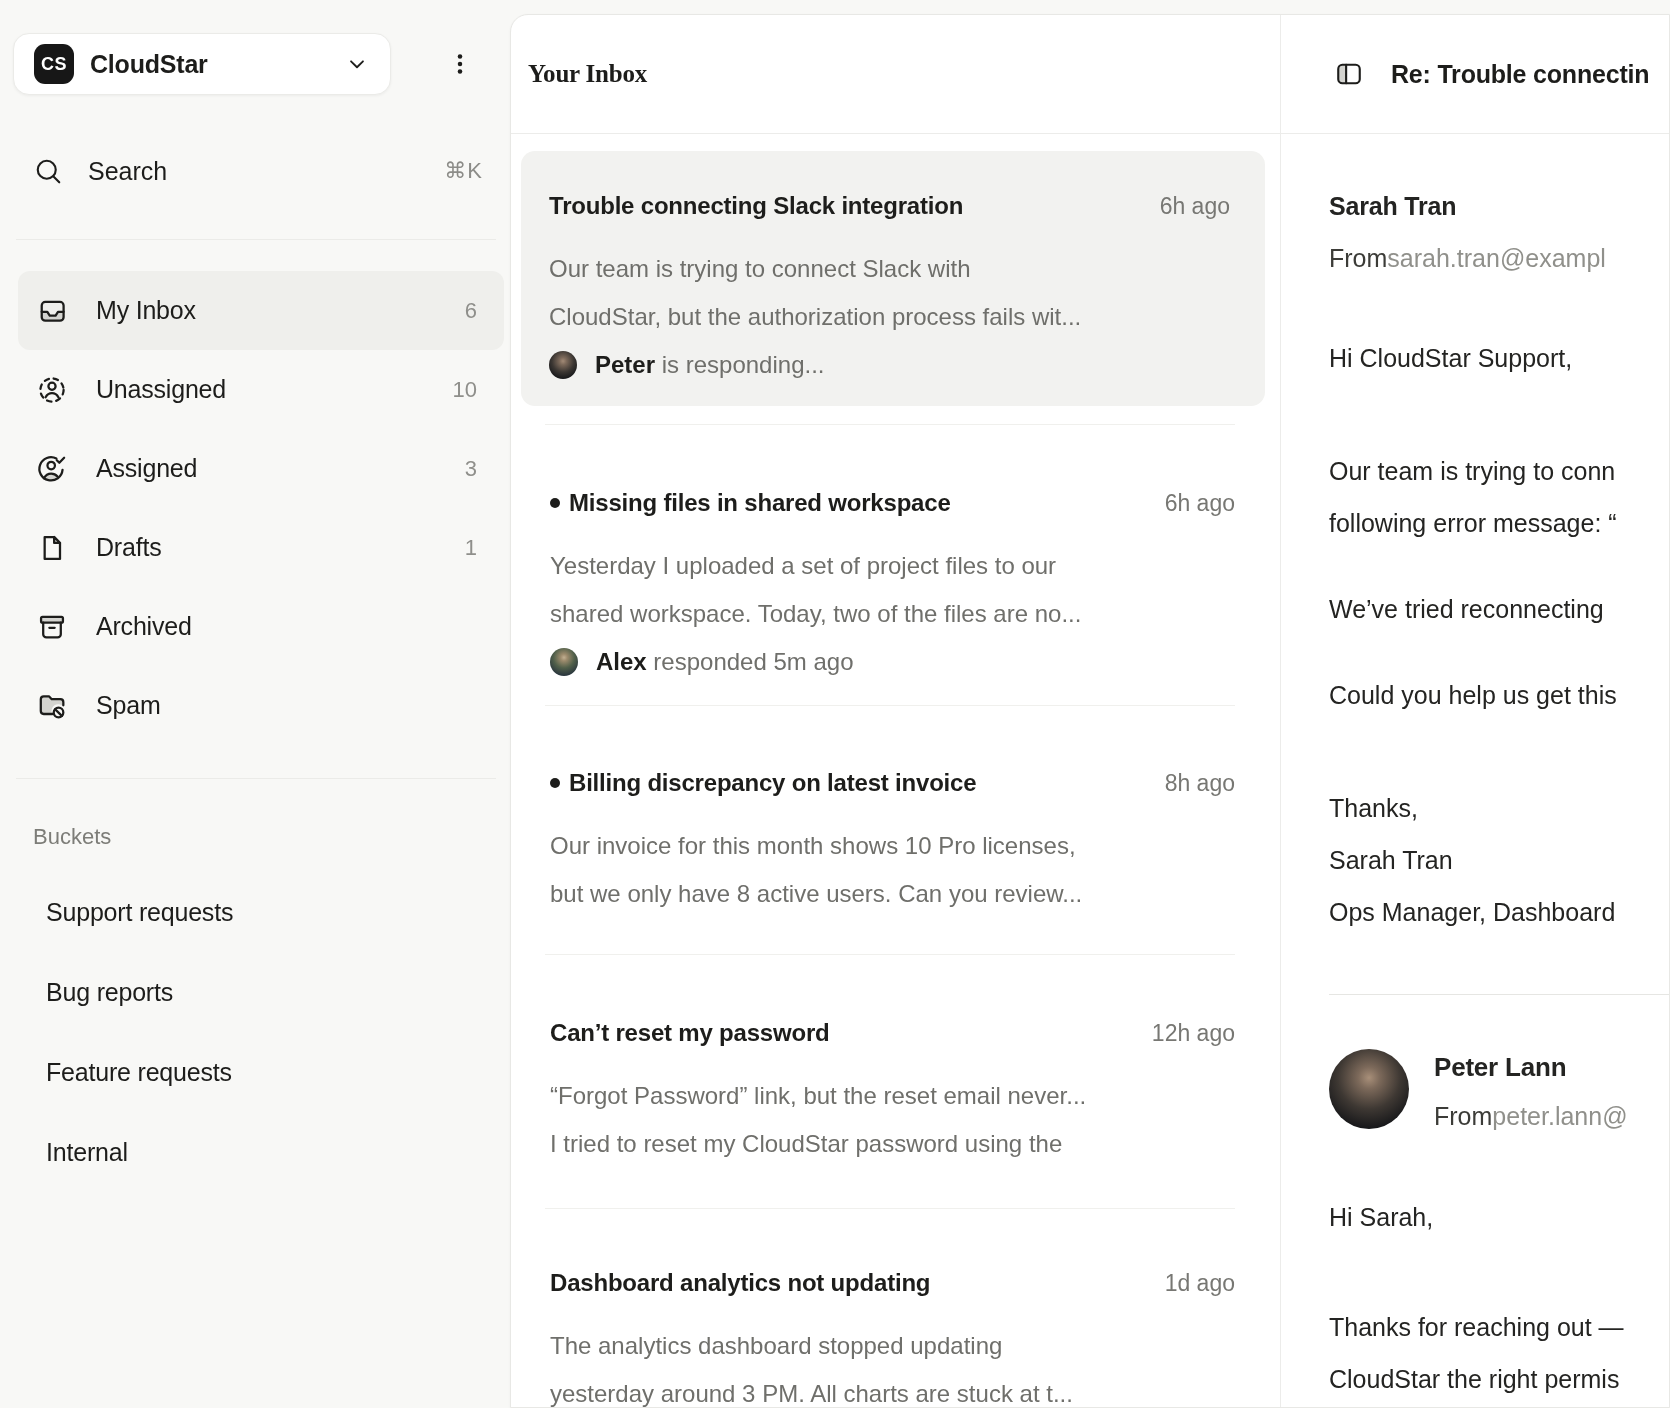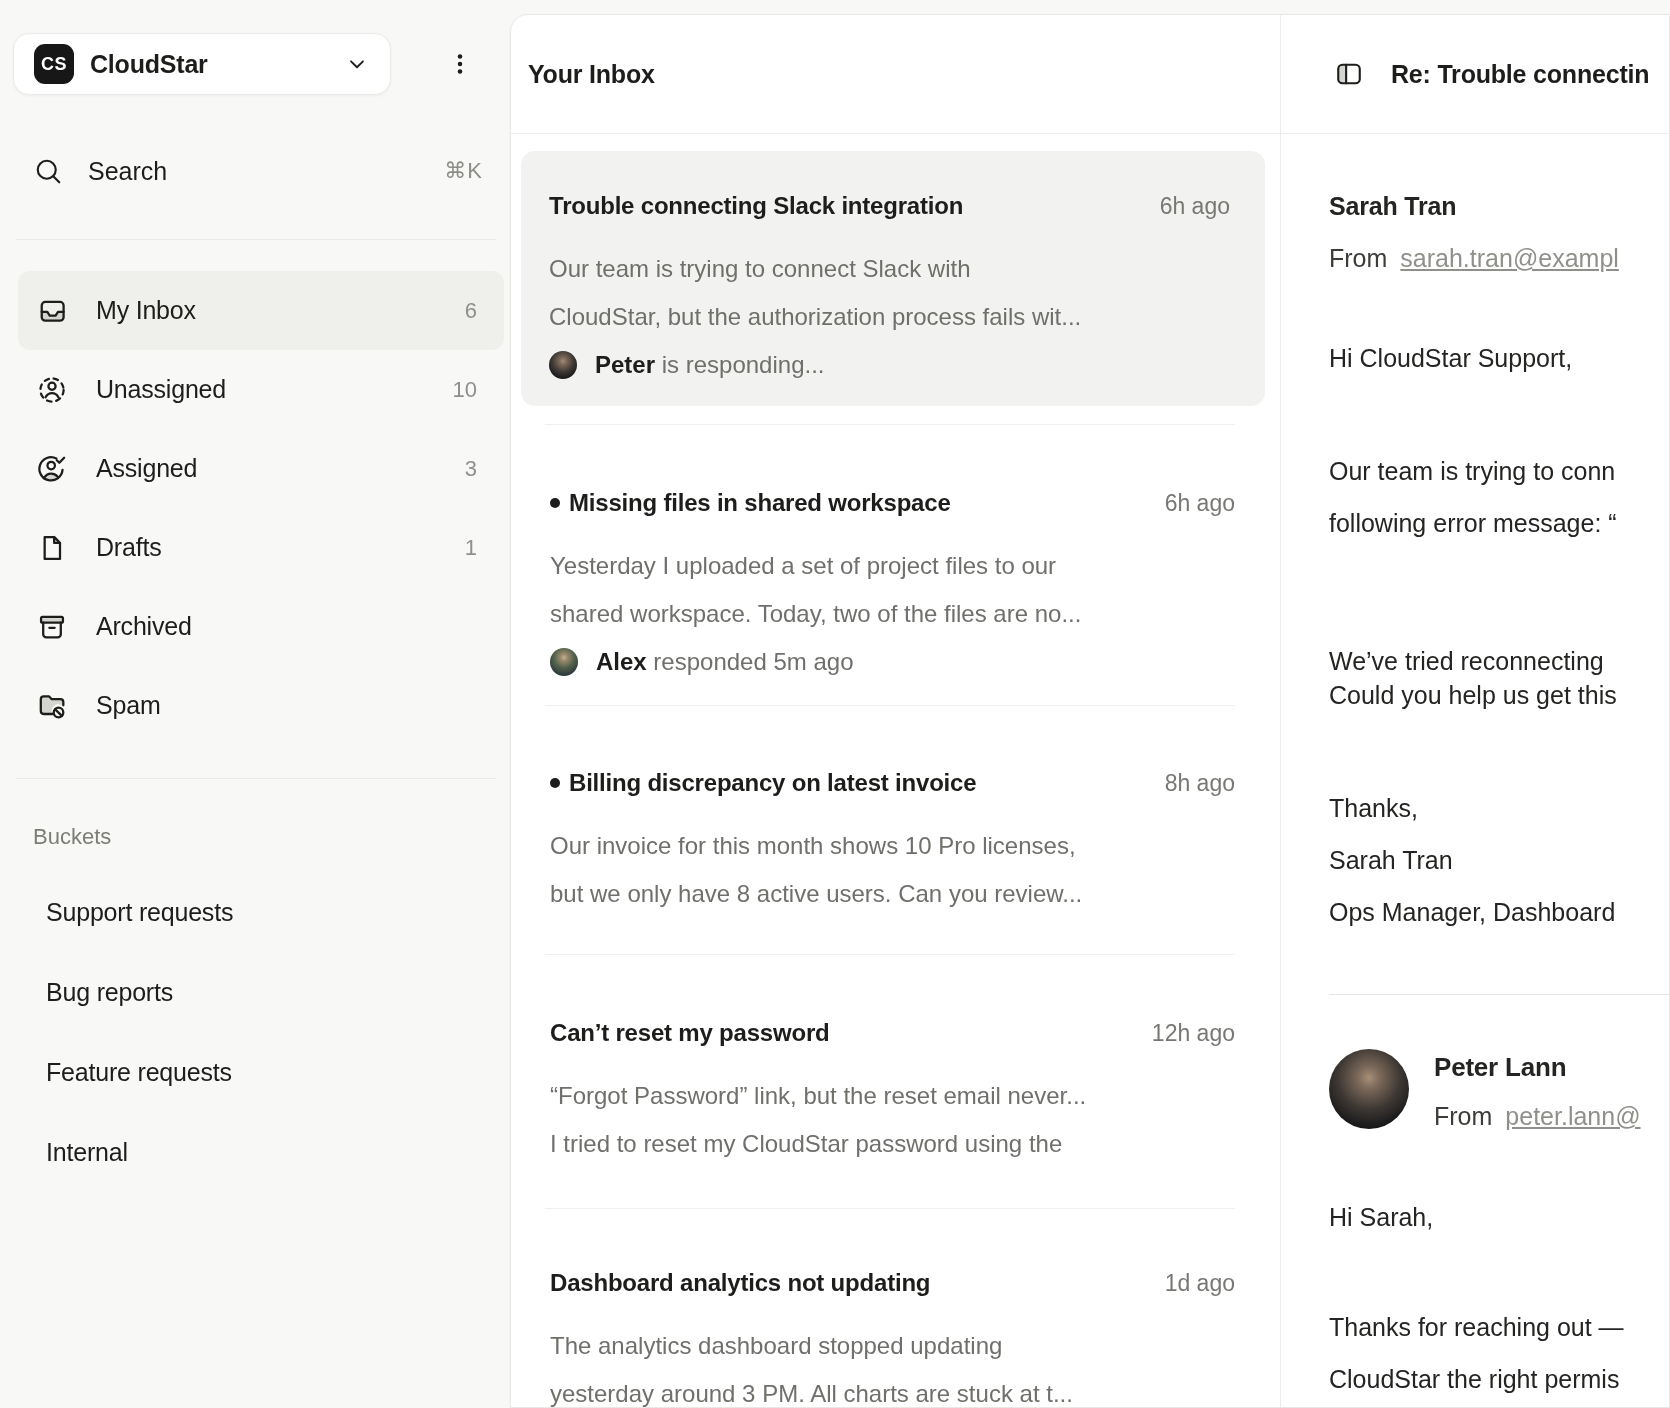--- a/index.html
+++ b/index.html
@@ -52,21 +52,21 @@
 
   
   .card{
     position:absolute;left:510px;top:14px;width:1160px;height:1394px;
     background:#fff;border:1px solid #e8e8e5;border-top-left-radius:18px;
     box-sizing:border-box;box-shadow:0 1px 3px rgba(0,0,0,.04);overflow:hidden;
   }
   
   .list-col{position:absolute;left:0;top:0;width:770px;height:100%;border-right:1.5px solid #ececea;box-sizing:border-box;}
   .list-header{height:119px;border-bottom:1.5px solid #ececea;display:flex;align-items:center;padding-left:17px;box-sizing:border-box;}
-  .list-title{font-size:25px;font-weight:700;letter-spacing:-.2px;}
+  .list-title{font-size:25px;font-weight:700;letter-spacing:-.2px;font-family:Liberation Serif, serif;}
   .conv-list{position:absolute;left:0;top:119px;right:0;bottom:0;}
   .conv{position:absolute;left:10px;right:15px;padding:47px 30px 0 29px;box-sizing:border-box;cursor:pointer;}
   .conv-sel{
     position:absolute;left:10px;right:15px;height:255px;border-radius:14px;background:#f2f2f0;
     padding:40px 35px 0 28px;box-sizing:border-box;cursor:pointer;
   }
   .trow{display:flex;align-items:center;justify-content:space-between;}
   .cdot{width:10px;height:10px;border-radius:50%;background:#1d1d1b;margin-right:9px;flex:none;}
   .ctitle{font-size:24px;font-weight:700;letter-spacing:-.2px;line-height:30px;white-space:nowrap;}
   .ctime{margin-left:auto;font-size:23px;color:#77777*2;color:#777773;line-height:30px;white-space:nowrap;}
@@ -80,21 +80,21 @@
   .av-alex{background:radial-gradient(circle at 50% 34%,#c2b092 0%,#9b8a6c 15%,#51604a 45%,#27333d 80%);}
 
   
   .detail-col{position:absolute;left:770px;top:0;right:0;bottom:0;overflow:hidden;}
   .detail-header{height:119px;border-bottom:1.5px solid #ececea;display:flex;align-items:center;padding-left:53px;box-sizing:border-box;}
   .panel-btn{width:30px;height:30px;flex:none;cursor:pointer;}
   .detail-title{margin-left:27px;font-size:25px;font-weight:700;letter-spacing:-.2px;white-space:nowrap;}
   .dl{position:absolute;left:48px;font-size:25px;line-height:30px;color:#242422;white-space:nowrap;}
   .dl-name{font-weight:700;letter-spacing:-.2px;}
   .dl-from{color:#3c3c38;}
-  .dl-from .email{color:#90908b;margin-left:13px;text-decoration:underline;}
+  .dl-from .email{color:#90908b;}
   .msg-divider{position:absolute;left:48px;right:0;border-top:1.5px solid #e6e6e3;}
   .avatar-big{position:absolute;left:48px;width:80px;height:80px;border-radius:50%;
     background:radial-gradient(circle at 50% 36%,#a88f79 0%,#7c695a 17%,#3e3833 48%,#141518 80%);}
   .dl-bigname{font-size:26px;font-weight:700;letter-spacing:-.2px;}
 </style>
 </head>
 <body>
 
 <aside class="sidebar">
 
@@ -310,21 +310,21 @@
       <span class="detail-title">Re: Trouble connectin</span>
     </div>
 
     <div class="dl dl-name" style="top:176px">Sarah Tran</div>
     <div class="dl dl-from" style="top:228px">
       <span>From</span><span class="email">sarah.tran@exampl</span>
     </div>
     <div class="dl" style="top:328px">Hi CloudStar Support,</div>
     <div class="dl" style="top:441px">Our team is trying to conn</div>
     <div class="dl" style="top:493px">following error message: “</div>
-    <div class="dl" style="top:631px">We’ve tried reconnecting</div>
+    <div class="dl" style="top:579px">We’ve tried reconnecting</div>
     <div class="dl" style="top:665px">Could you help us get this</div>
     <div class="dl" style="top:778px">Thanks,</div>
     <div class="dl" style="top:830px">Sarah Tran</div>
     <div class="dl" style="top:882px">Ops Manager, Dashboard</div>
 
     <div class="msg-divider" style="top:979px"></div>
 
     <div class="avatar-big" style="top:1034px"></div>
     <div class="dl dl-bigname" style="top:1037px;left:153px">Peter Lann</div>
     <div class="dl dl-from" style="top:1086px;left:153px">

